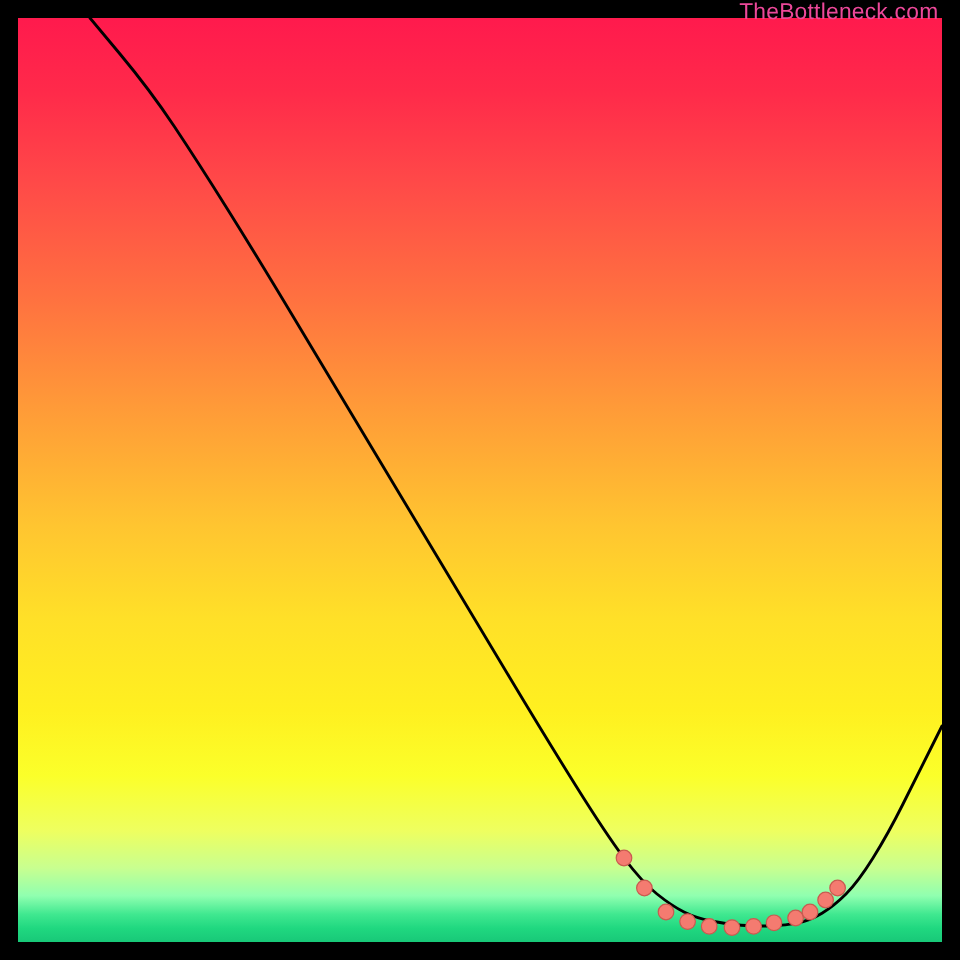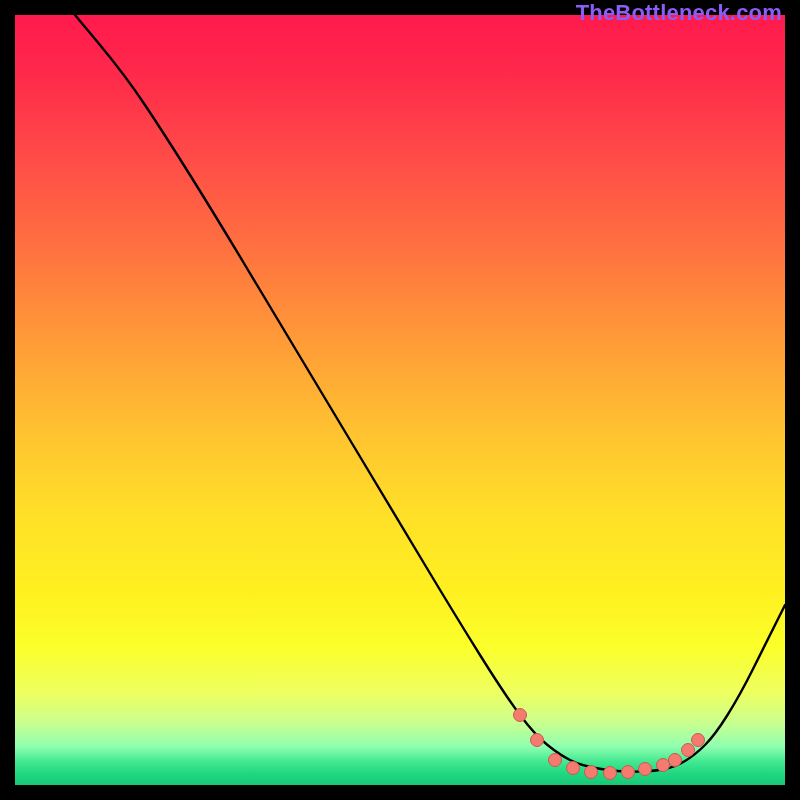--- a/index.html
+++ b/index.html
@@ -32,23 +32,23 @@
       #90ffb0 95%,
       #40e890 97%,
       #20d880 98.5%,
       #18c878 100%
     );
   }
   .attribution {
     position: absolute;
     top: 0px;
     right: 18px;
-    color: #8b5cf6;
-    font-size: 22px;
-    font-weight: 700;
+    color: #ec4899;
+    font-size: 19px;
+    font-weight: 400;
     letter-spacing: 0.2px;
     z-index: 10;
   }
   svg.overlay {
     position: absolute;
     left: 0;
     top: 0;
     width: 770px;
     height: 770px;
   }

